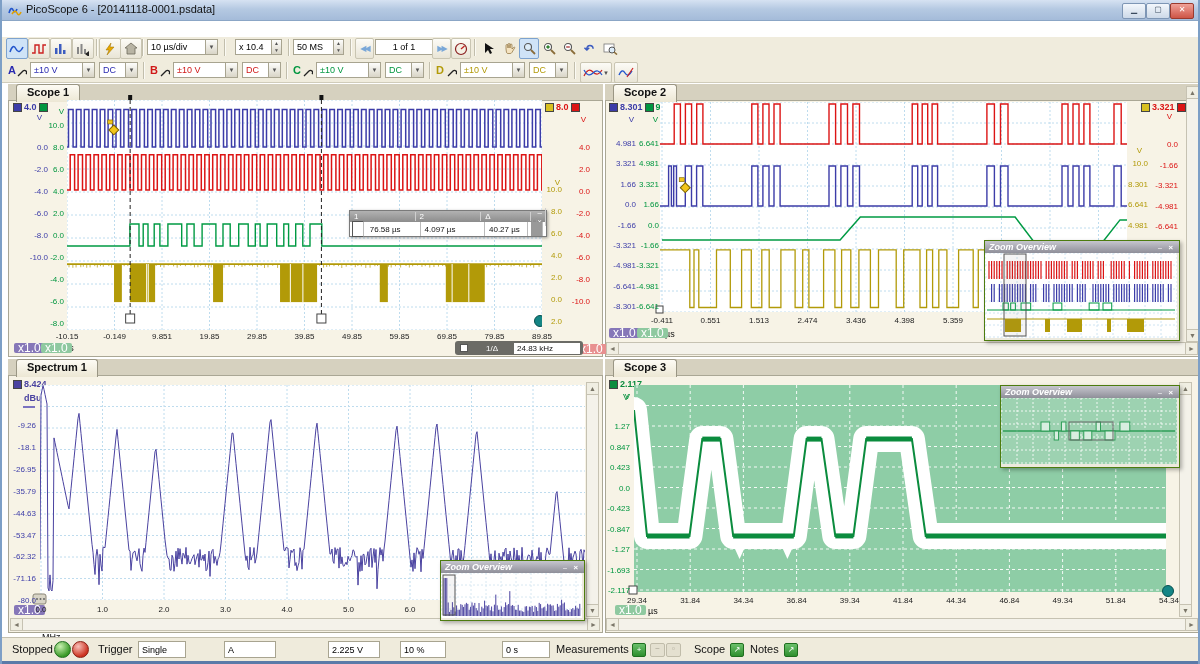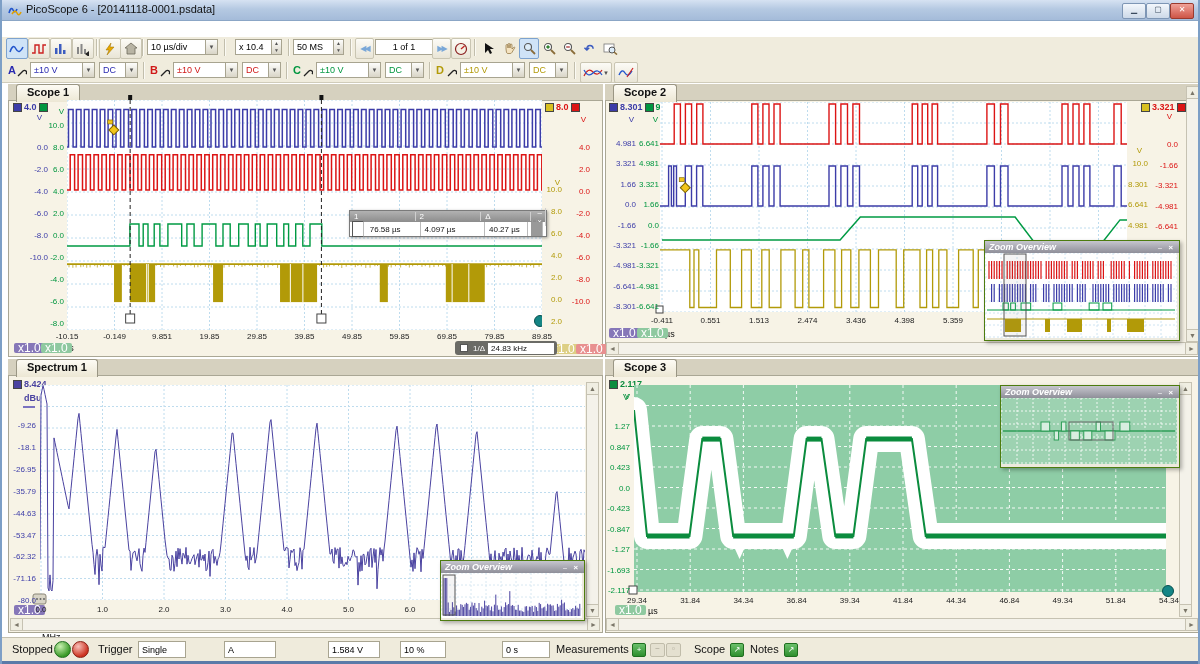--- a/index.html
+++ b/index.html
@@ -52,21 +52,21 @@
   #rtable .hd span{border-right:1px solid #cfcfcf;padding-left:4px;}
   #rtable .bd{display:flex;height:14px;align-items:center;color:#111;}
   #rtable .bd span{border-right:1px solid #bbb;padding-left:4px;height:100%;display:flex;align-items:center;}
   .c1{width:62px}.c2{width:62px}.c3{width:46px}
   .rbtns{flex:1;text-align:right;padding-right:3px;font-size:8px;color:#fff;}
   .rsqi{width:6px;height:6px;border:1px solid #555;background:#fff;margin:0 2px;}
   .locki{position:relative;width:7px;height:5px;background:#999;margin:0 3px;}
   .locki::before{content:'';position:absolute;top:-4px;left:1px;width:3px;height:3px;border:1px solid #999;border-bottom:none;border-radius:3px 3px 0 0;}
   
   #freqbox{position:absolute;left:453px;top:341px;height:14px;background:#6b6b66;border-radius:3px;color:#fff;
-    display:flex;align-items:center;font-size:8px;padding:0 3px;gap:3px;z-index:3;}
+    display:flex;align-items:center;font-size:8px;padding:0 3px;gap:16px;z-index:3;}
   #freqbox .fval{background:#fff;color:#111;height:11px;min-width:60px;display:flex;align-items:center;padding:0 3px;}
   
   .zo{position:absolute;border:1px solid #4d7c0f;background:#ece9dd;box-shadow:2px 2px 4px rgba(0,0,0,.3);z-index:4;font-style:italic;}
   .zo .zt{height:12px;background:linear-gradient(#c6c6ce,#8f8f99);color:#fff;font-size:9px;font-weight:bold;
     padding:0 4px;display:flex;align-items:center;}
   .zo .zbtns{margin-left:auto;font-size:8px;letter-spacing:2px;}
   
   .sb{position:absolute;background:#f4f2ea;border:1px solid #c6c2b2;box-sizing:border-box;z-index:2;}
   .sbt{position:absolute;background:linear-gradient(#fdfdfb,#d8d4c6);border:1px solid #a8a494;border-radius:2px;box-sizing:border-box;}
   .sba{position:absolute;width:13px;height:13px;background:#f0eee2;border:1px solid #c6c2b2;color:#7a7668;
@@ -1069,21 +1069,21 @@
   <div id="statusbar">
     <span class="lbl" style="left:10px">Stopped</span>
     <div class="orb" style="left:52px;background:radial-gradient(circle at 35% 30%,#c8f0b0,#3a9a28 70%);border:1px solid #1f6f1f"></div>
     <div class="orb" style="left:70px;background:radial-gradient(circle at 35% 30%,#f8c0b8,#cc3322 70%);border:1px solid #8a1f14"></div>
 
     <span class="lbl" style="left:96px">Trigger</span>
     <div class="sfld" style="left:136px;width:40px">Single</div>
 
     <div class="sfld" style="left:222px;width:44px">A</div>
 
-    <div class="sfld" style="left:326px;width:44px">1.584 V</div>
+    <div class="sfld" style="left:326px;width:44px">2.225 V</div>
 
     <div class="sfld" style="left:398px;width:38px">10 %</div>
 
     <div class="sfld" style="left:500px;width:40px">0 s</div>
 
     <span class="lbl" style="left:554px">Measurements</span>
     <div class="gbtn" style="left:630px">+</div>
     <div class="graybtn" style="left:648px">−</div>
     <div class="graybtn" style="left:664px">▫</div>
 

